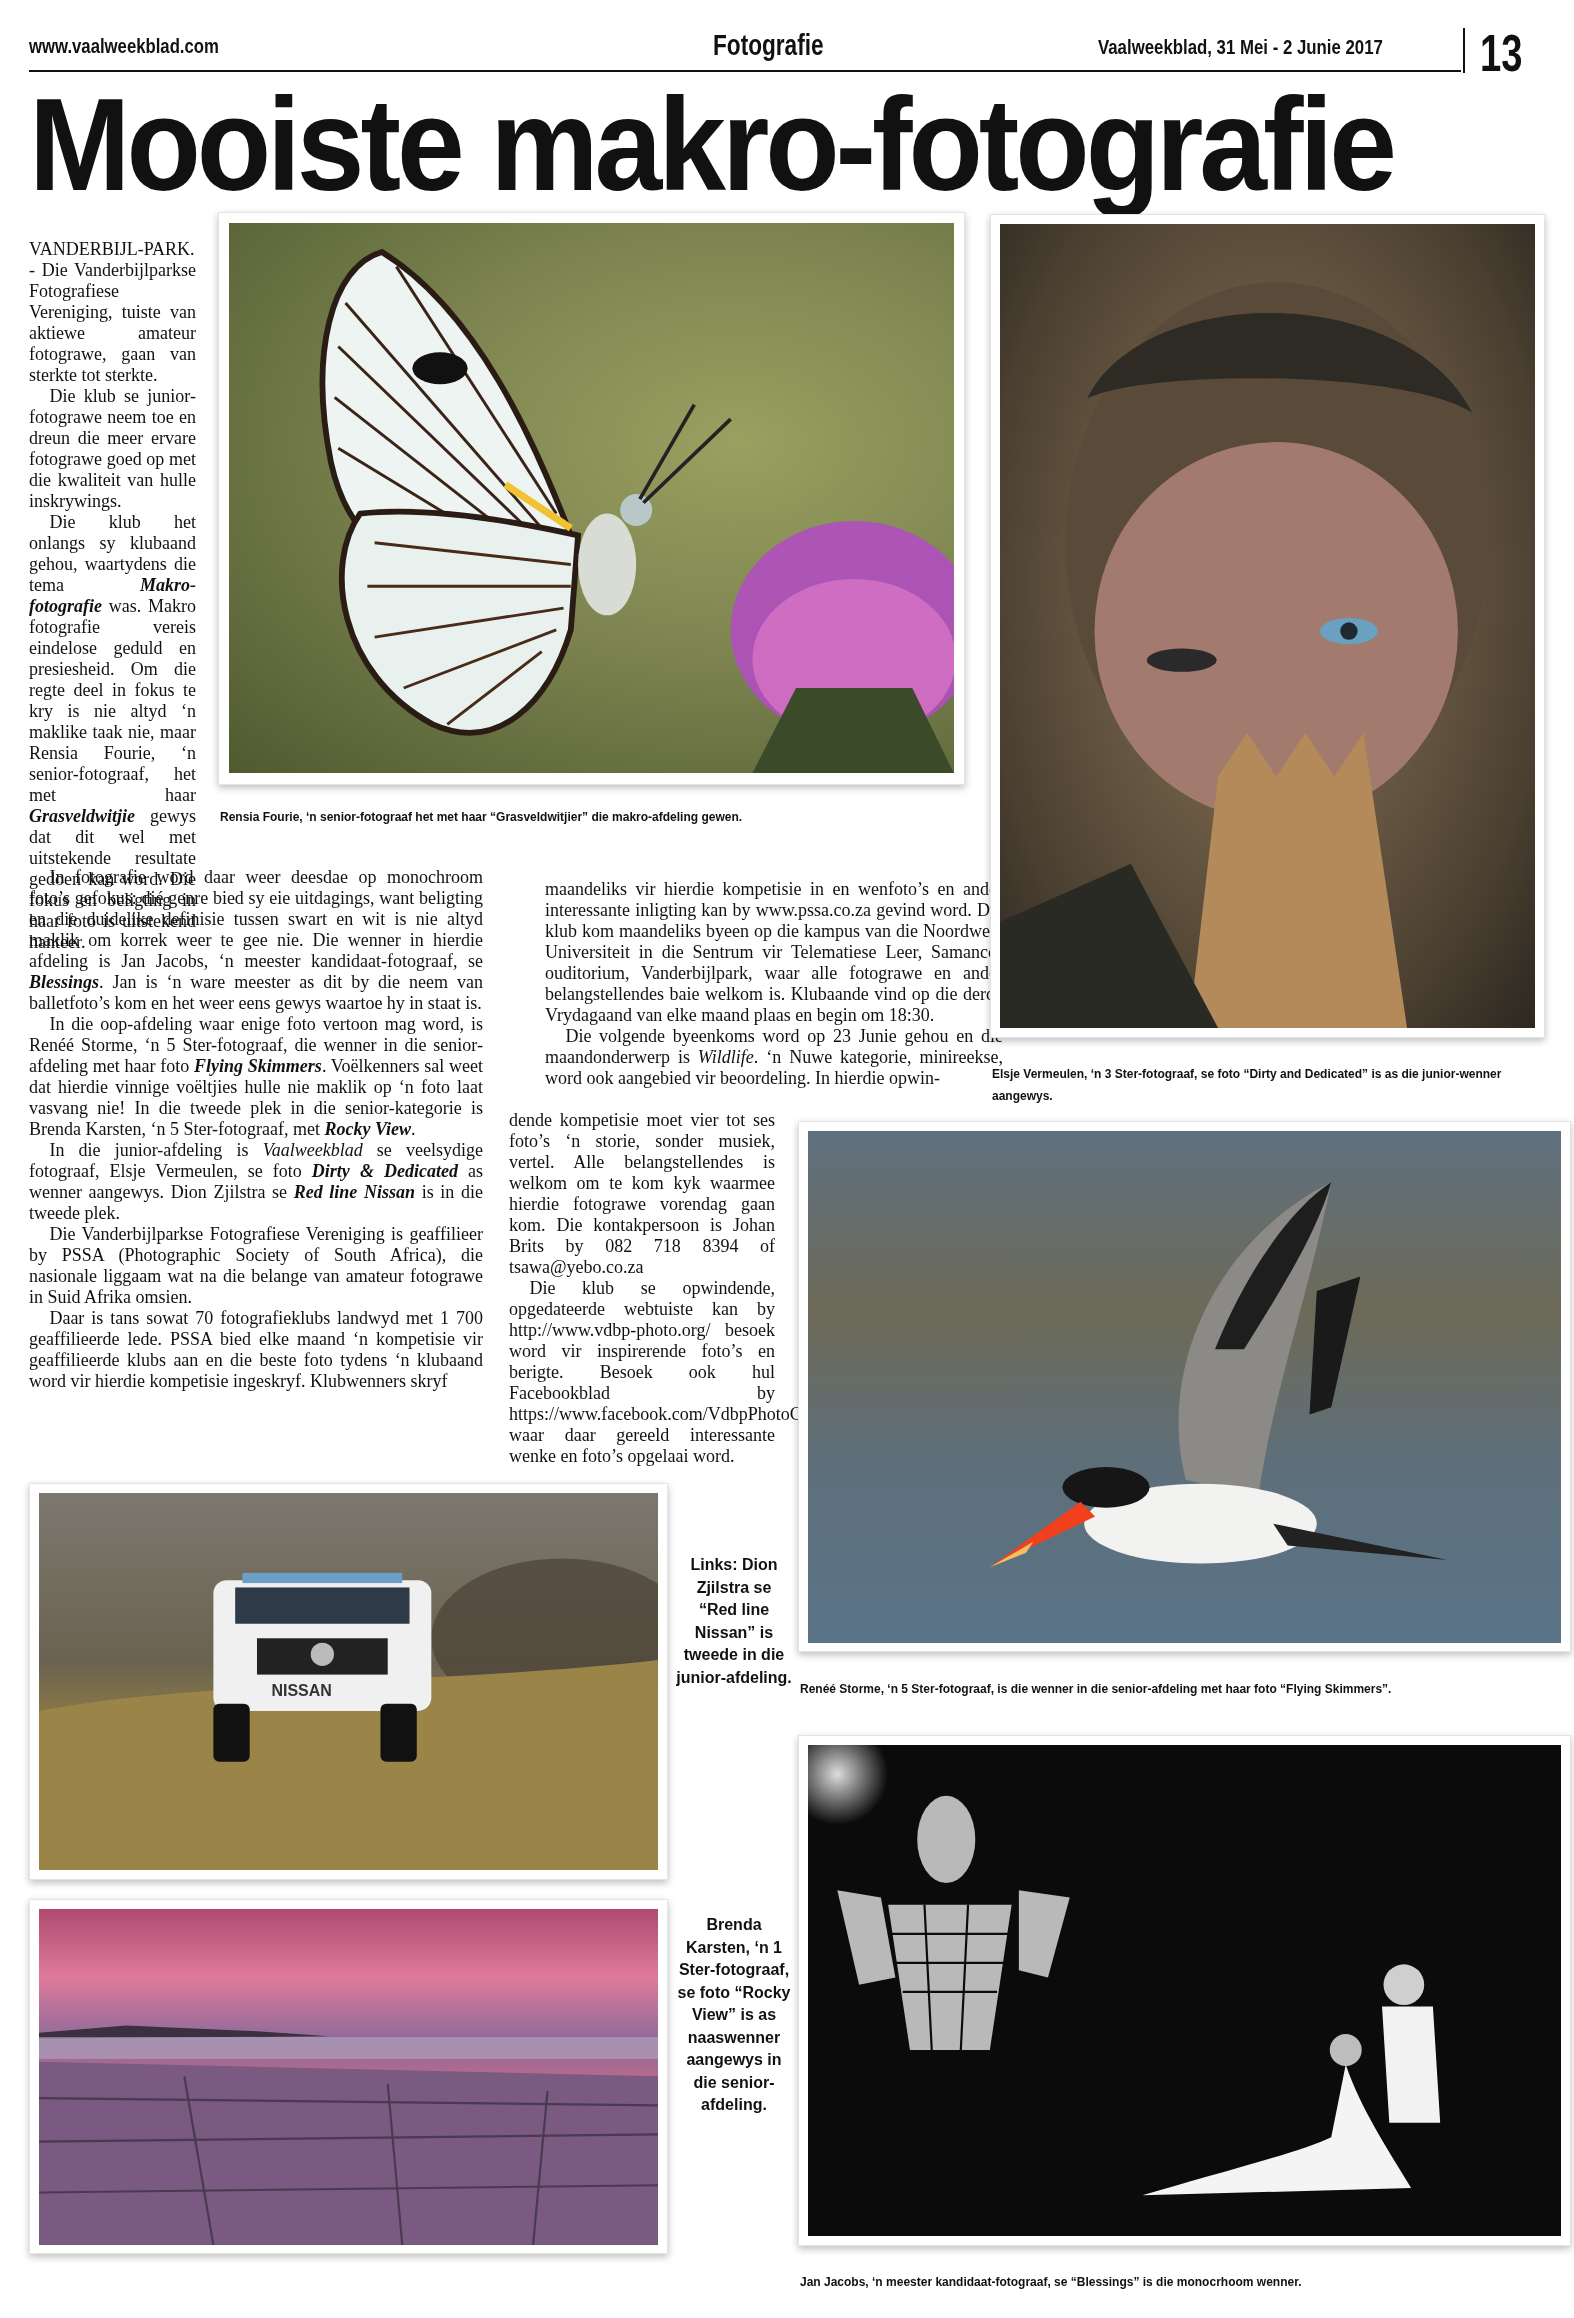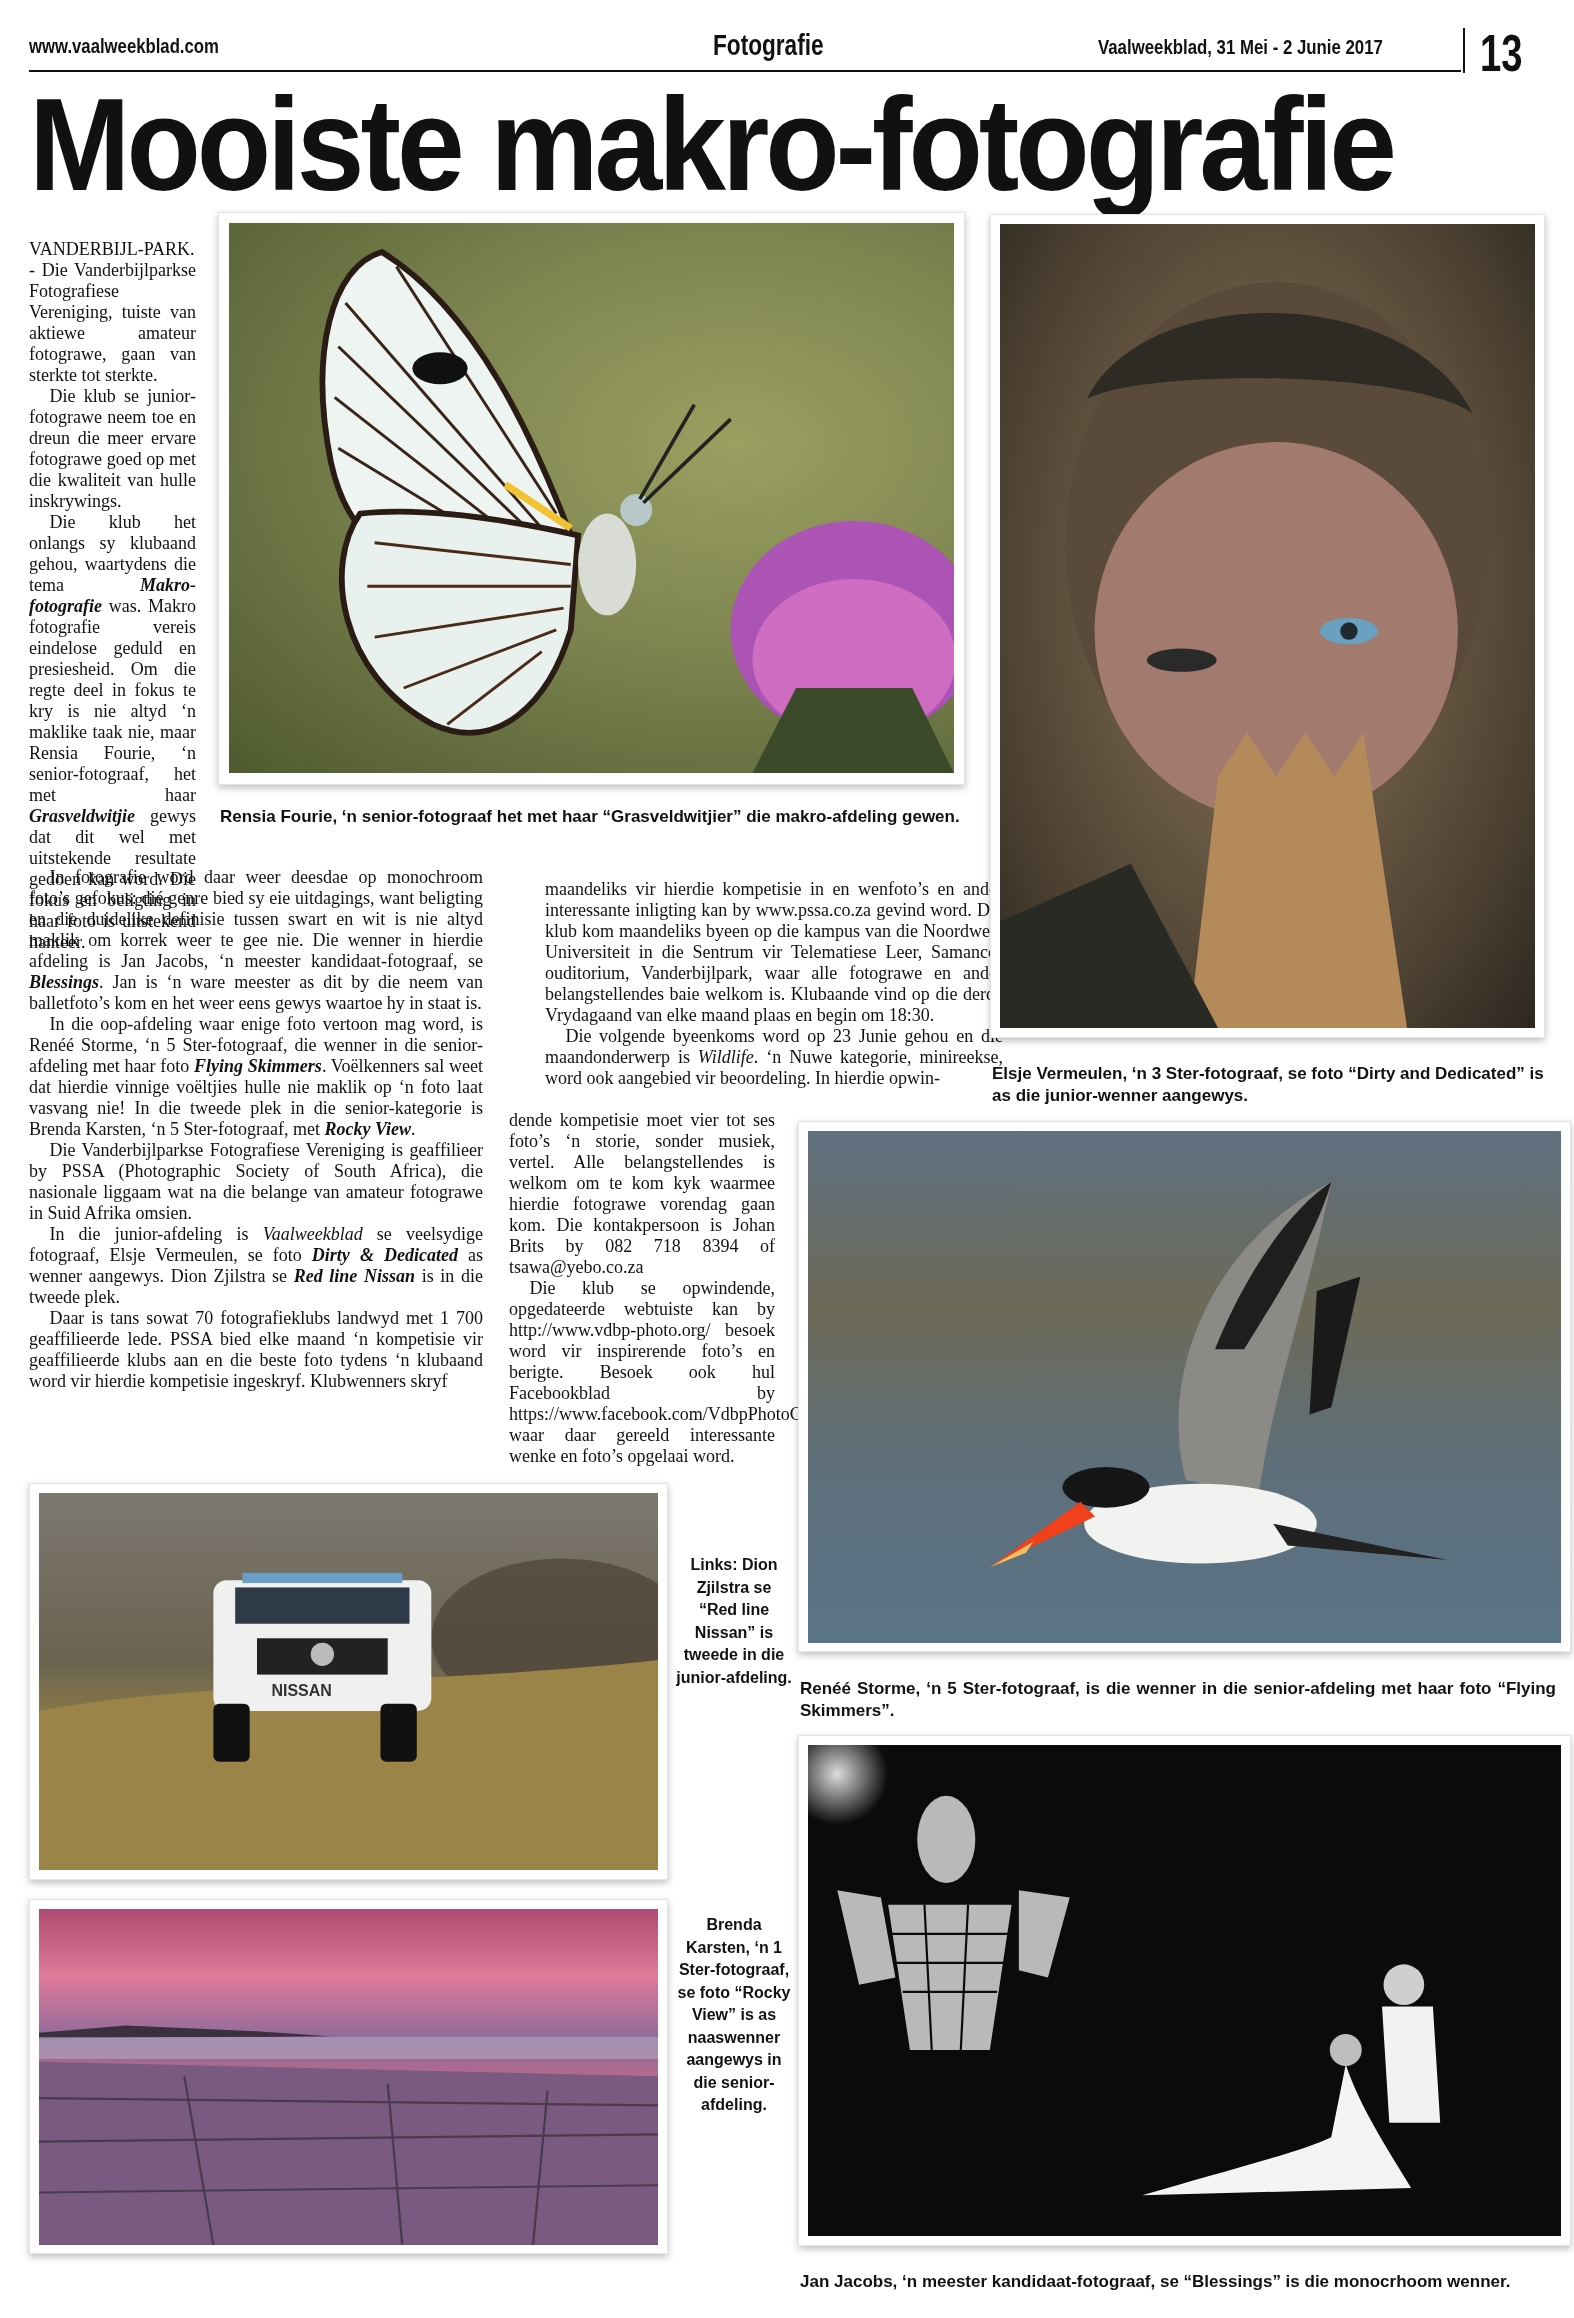--- a/index.html
+++ b/index.html
@@ -27,21 +27,21 @@
   .col-narrow { left: 29px; top: 207px; width: 167px; margin-top: 32px; }
   .col-wide { left: 29px; top: 867px; width: 454px; }
   .col-mid { left: 509px; top: 879px; width: 458px; margin-left: 36px; }
   .col-mid-narrow { left: 509px; top: 1110px; width: 266px; }
 
   
   .frame { background: #fff; box-shadow: 0 2.9px 7.3px rgba(0,0,0,0.25); border: 0.7px solid #e4e4e4; }
   .photo { position: absolute; overflow: hidden; }
 
   
-  .cap { font-size: 17px; font-weight: bold; line-height: 22px; }
+  .cap { font-size: 12px; font-weight: bold; line-height: 22px; }
   .cap-side { text-align: center; font-size: 16px; font-weight: bold; line-height: 22.5px; }
 </style>
 </head>
 <body>
 
 <div class="abs sans hdr-url">www.vaalweekblad.com</div>
 <div class="abs sans hdr-section">Fotografie</div>
 <div class="abs sans hdr-date">Vaalweekblad, 31 Mei - 2 Junie 2017</div>
 <div class="abs hdr-rule"></div>
 <div class="abs hdr-vrule"></div>
@@ -51,22 +51,22 @@
 
 <div class="abs serif body col-narrow">
   <p class="first">VANDERBIJL-PARK. - Die Vanderbijlparkse Fotografiese Vereniging, tuiste van aktiewe amateur fotograwe, gaan van sterkte tot sterkte.</p>
   <p>Die klub se junior-fotograwe neem toe en dreun die meer ervare fotograwe goed op met die kwaliteit van hulle inskrywings.</p>
   <p><span>Die klub het onlangs sy klubaand gehou, waartydens die tema </span><b class="bi">Makro-fotografie</b><span> was. Makro fotografie vereis eindelose geduld en presiesheid. Om die regte deel in fokus te kry is nie altyd ‘n maklike taak nie, maar Rensia Fourie, ‘n senior-fotograaf, het met haar </span><b class="bi">Grasveldwitjie</b><span> gewys dat dit wel met uitstekende resultate gedoen kan word. Die fokus en beligting in haar foto is uitstekend hanteer.</span></p>
 </div>
 
 <div class="abs serif body col-wide">
   <p><span>In fotografie word daar weer deesdae op monochroom foto’s gefokus: dié genre bied sy eie uitdagings, want beligting en die duidelike definisie tussen swart en wit is nie altyd maklik om korrek weer te gee nie. Die wenner in hierdie afdeling is Jan Jacobs, ‘n meester kandidaat-fotograaf, se </span><b class="bi">Blessings</b><span>. Jan is ‘n ware meester as dit by die neem van balletfoto’s kom en het weer eens gewys waartoe hy in staat is.</span></p>
   <p><span>In die oop-afdeling waar enige foto vertoon mag word, is Renéé Storme, ‘n 5 Ster-fotograaf, die wenner in die senior-afdeling met haar foto </span><b class="bi">Flying Skimmers</b><span>. Voëlkenners sal weet dat hierdie vinnige voëltjies hulle nie maklik op ‘n foto laat vasvang nie! In die tweede plek in die senior-kategorie is Brenda Karsten, ‘n 5 Ster-fotograaf, met </span><b class="bi">Rocky View</b><span>.</span></p>
+  <p><span>In die junior-afdeling is </span><i>Vaalweekblad</i><span> se veelsydige fotograaf, Elsje Vermeulen, se foto </span><b class="bi">Dirty &amp; Dedicated</b><span> as wenner aangewys. Dion Zjilstra se </span><b class="bi">Red line Nissan</b><span> is in die tweede plek.</span></p>
   <p>Die Vanderbijlparkse Fotografiese Vereniging is geaffilieer by PSSA (Photographic Society of South Africa), die nasionale liggaam wat na die belange van amateur fotograwe in Suid Afrika omsien.</p>
-  <p><span>In die junior-afdeling is </span><i>Vaalweekblad</i><span> se veelsydige fotograaf, Elsje Vermeulen, se foto </span><b class="bi">Dirty &amp; Dedicated</b><span> as wenner aangewys. Dion Zjilstra se </span><b class="bi">Red line Nissan</b><span> is in die tweede plek.</span></p>
   <p>Daar is tans sowat 70 fotografieklubs landwyd met 1 700 geaffilieerde lede. PSSA bied elke maand ‘n kompetisie vir geaffilieerde klubs aan en die beste foto tydens ‘n klubaand word vir hierdie kompetisie ingeskryf. Klubwenners skryf</p>
 </div>
 
 <div class="abs serif body col-mid">
   <p class="first">maandeliks vir hierdie kompetisie in en wenfoto’s en ander interessante inligting kan by www.pssa.co.za gevind word. Die klub kom maandeliks byeen op die kampus van die Noordwes-Universiteit in die Sentrum vir Telematiese Leer, Samancor ouditorium, Vanderbijlpark, waar alle fotograwe en ander belangstellendes baie welkom is. Klubaande vind op die derde Vrydagaand van elke maand plaas en begin om 18:30.</p>
   <p><span>Die volgende byeenkoms word op 23 Junie gehou en die maandonderwerp is </span><i>Wildlife</i><span>. ‘n Nuwe kategorie, minireekse, word ook aangebied vir beoordeling. In hierdie opwin-</span></p>
 </div>
 
 <div class="abs serif body col-mid-narrow">
   <p class="first">dende kompetisie moet vier tot ses foto’s ‘n storie, sonder musiek, vertel. Alle belangstellendes is welkom om te kom kyk waarmee hierdie fotograwe vorendag gaan kom. Die kontakpersoon is Johan Brits by 082 718 8394 of tsawa@yebo.co.za</p>

